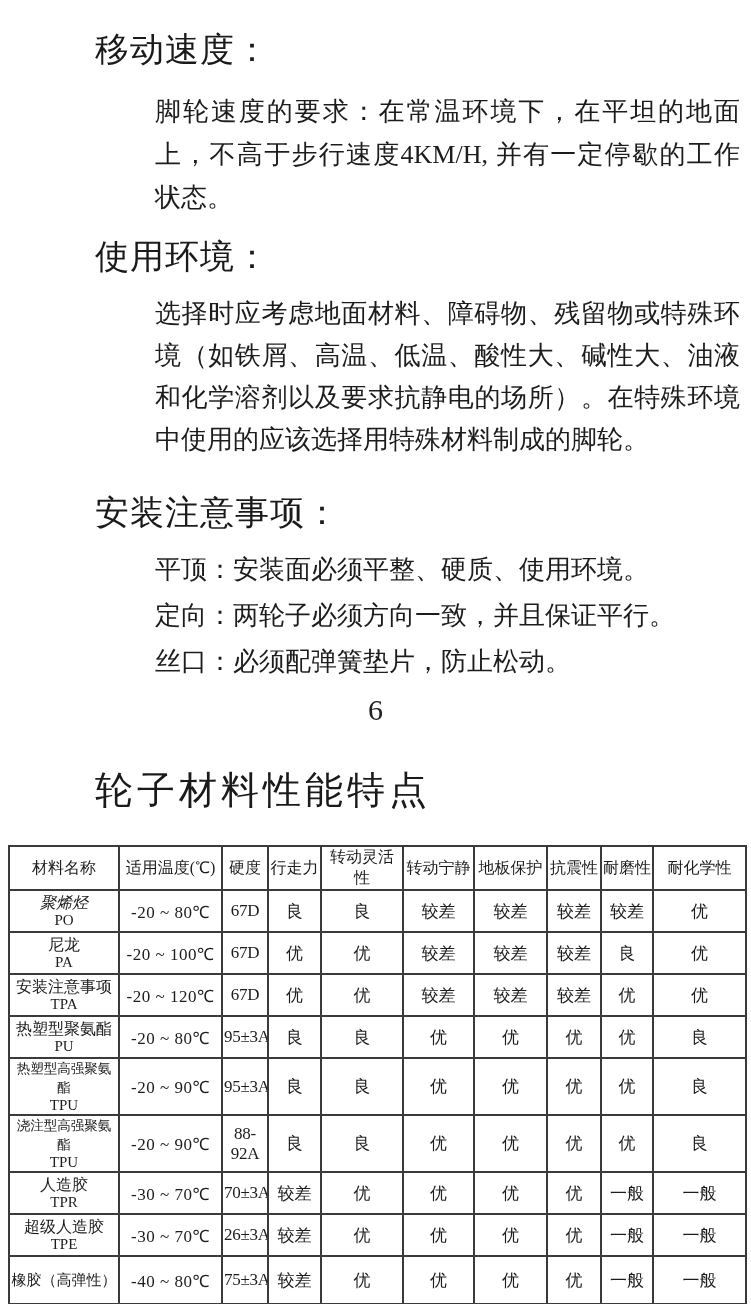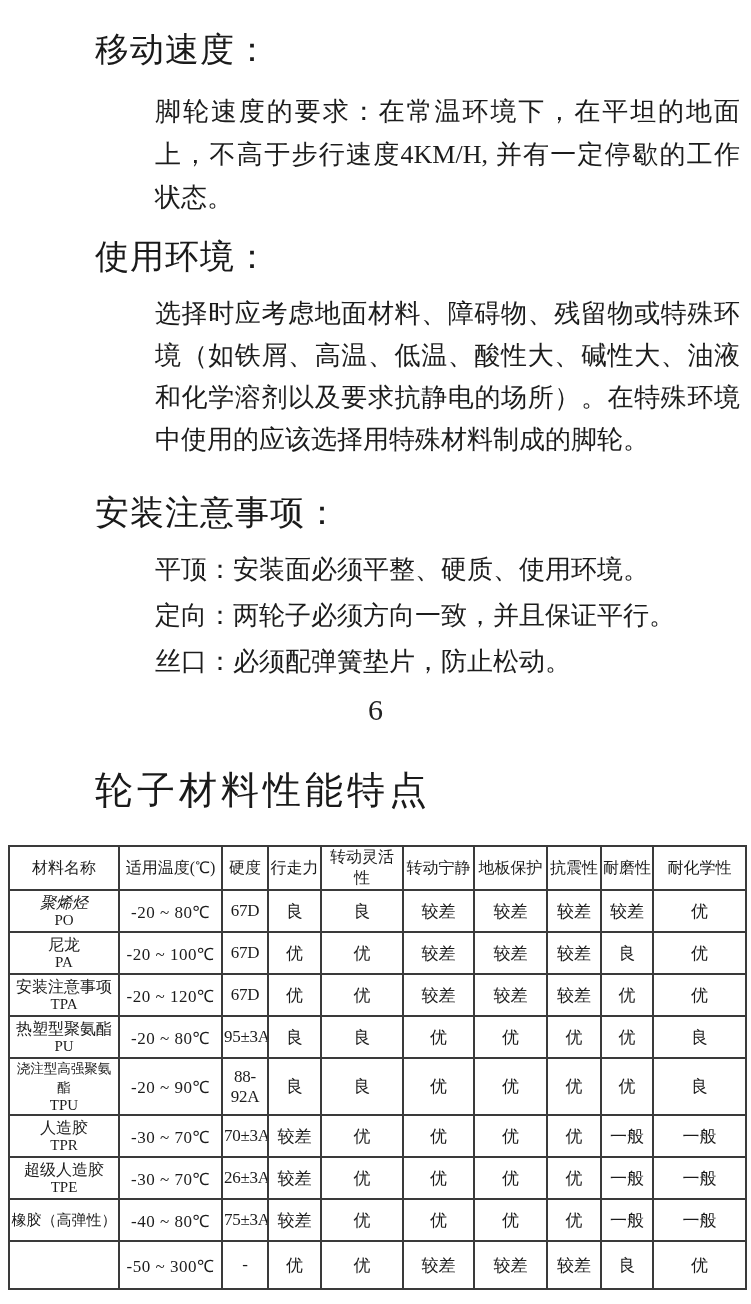--- a/index.html
+++ b/index.html
@@ -202,20 +202,35 @@
           <td class="rate">良</td>
           <td class="rate">良</td>
           <td class="rate">优</td>
           <td class="rate">优</td>
           <td class="rate">优</td>
           <td class="rate">优</td>
           <td class="rate">良</td>
         </tr>
         <tr>
           <td>
+            <div class="cn" style="font-size: 13.5px;">热塑型高强聚氨酯</div>
+            <div class="code">TPU</div>
+          </td>
+          <td class="temp">-20 ~ 90℃</td>
+          <td class="hard">95±3A</td>
+          <td class="rate">良</td>
+          <td class="rate">良</td>
+          <td class="rate">优</td>
+          <td class="rate">优</td>
+          <td class="rate">优</td>
+          <td class="rate">优</td>
+          <td class="rate">良</td>
+        </tr>
+        <tr>
+          <td>
             <div class="cn" style="font-size: 13.5px;">浇注型高强聚氨酯</div>
             <div class="code">TPU</div>
           </td>
           <td class="temp">-20 ~ 90℃</td>
           <td class="hard">88-92A</td>
           <td class="rate">良</td>
           <td class="rate">良</td>
           <td class="rate">优</td>
           <td class="rate">优</td>
           <td class="rate">优</td>

